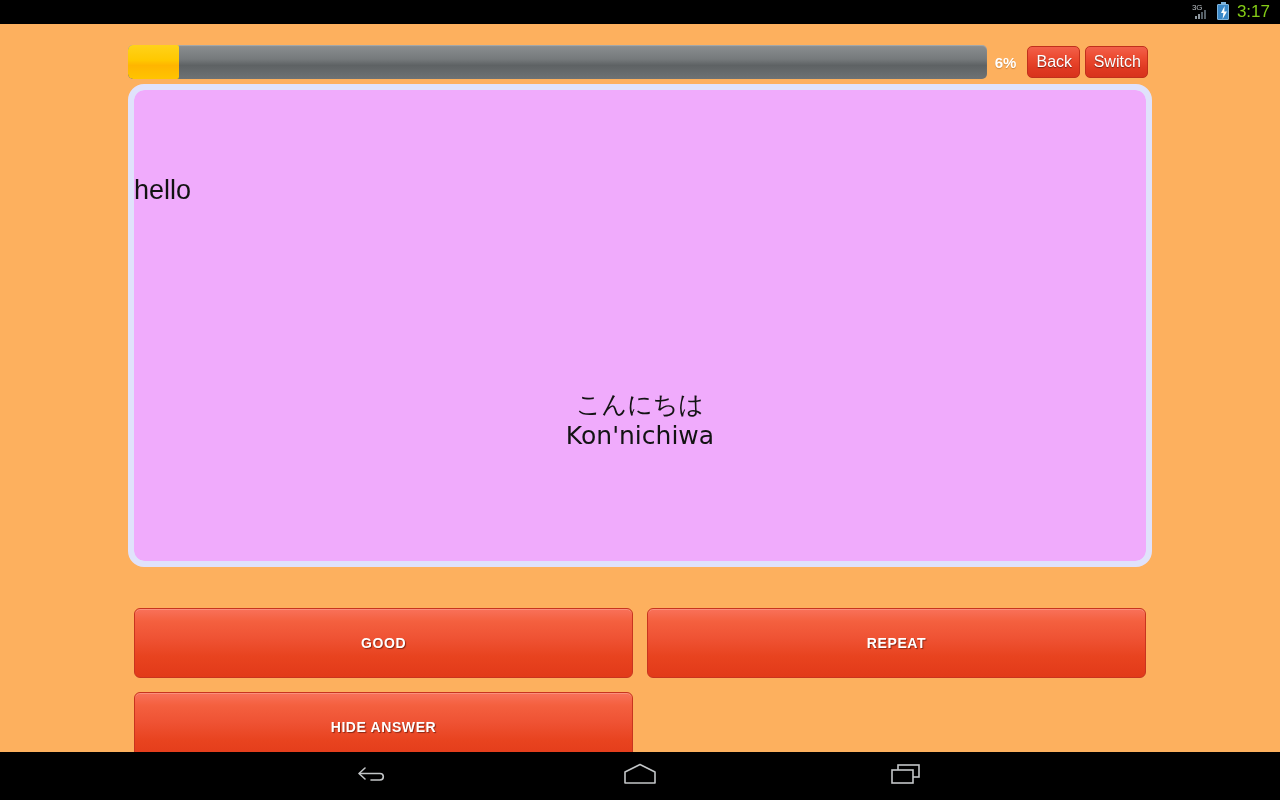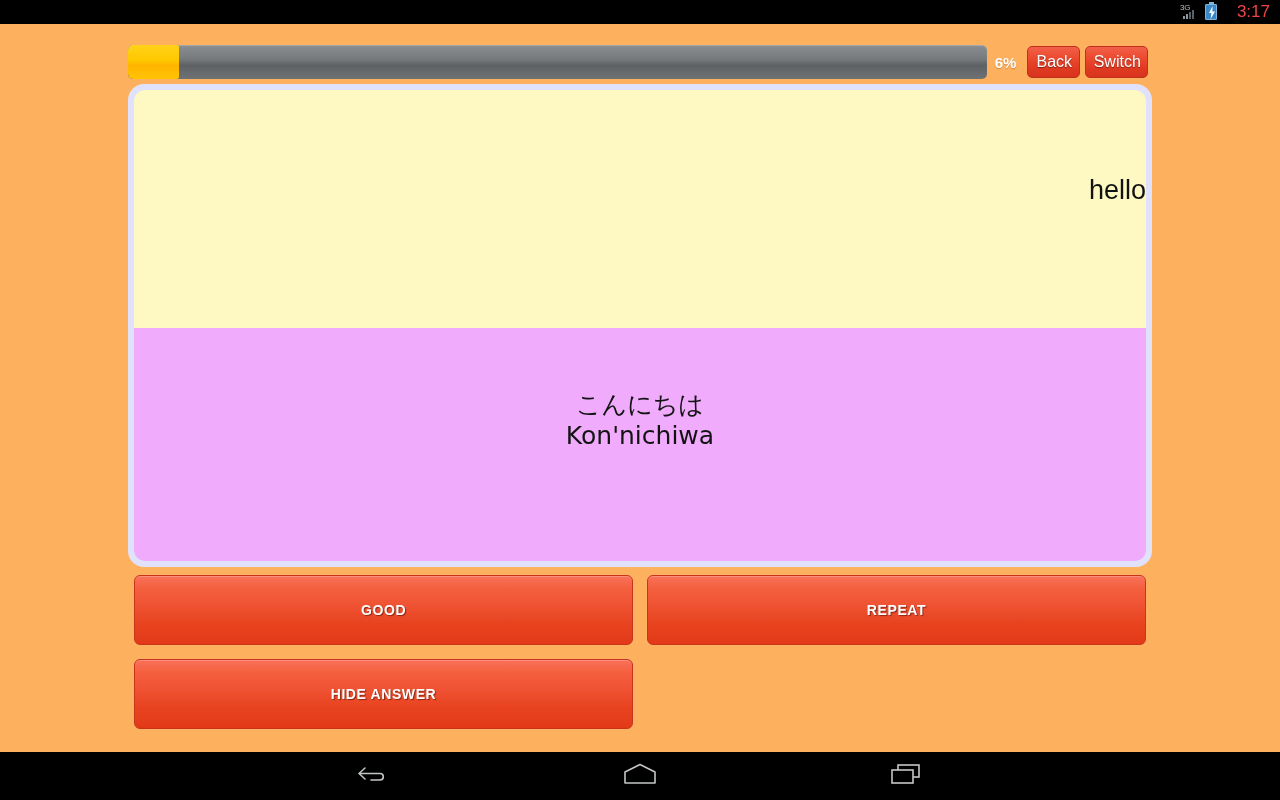--- a/index.html
+++ b/index.html
@@ -90,23 +90,23 @@
     height: 2px;
     background: #7fb4dd;
   }
   .battery-icon svg {
     position: absolute;
     top: 1px;
     left: 2px;
   }
   .clock {
     font-size: 17px;
-    color: #ef4444;
-    font-family: "Liberation Sans", sans-serif;
-    margin-left: 15px;
+    color: #84cc16;
+    font-family: "Liberation Sans", sans-serif;
+    margin-left: 3px;
     line-height: 24px;
   }
 
   
   #header-row {
     position: absolute;
     top: 44px;
     left: 128px;
     width: 1020px;
     height: 36px;
@@ -174,24 +174,24 @@
   #card-inner {
     width: 100%;
     height: 100%;
     border-radius: 11px;
     overflow: hidden;
     display: flex;
     flex-direction: column;
   }
   #question-pane {
     height: 238px;
-    background: #fef9c3;
-    display: flex;
-    align-items: center;
-    justify-content: flex-end;
+    background: #f0abfc;
+    display: flex;
+    align-items: center;
+    justify-content: flex-start;
     padding-top: 0px;
   }
   #question-text {
     font-size: 27px;
     color: #121212;
     font-family: "Liberation Sans", sans-serif;
     text-align: center;
     line-height: 1.25;
     transform: translateY(-18px);
   }
@@ -208,21 +208,21 @@
     font-family: "DejaVu Sans", sans-serif;
     text-align: center;
     line-height: 1.22;
     white-space: pre-line;
     transform: translateY(-24px);
   }
 
   
   #actions {
     position: absolute;
-    top: 575px;
+    top: 608px;
     left: 134px;
     width: 1012px;
     display: grid;
     grid-template-columns: 499px 499px;
     grid-gap: 14px 14px;
   }
   .act-btn {
     height: 70px;
     border-radius: 6px;
     border: 1px solid #c8341f;

